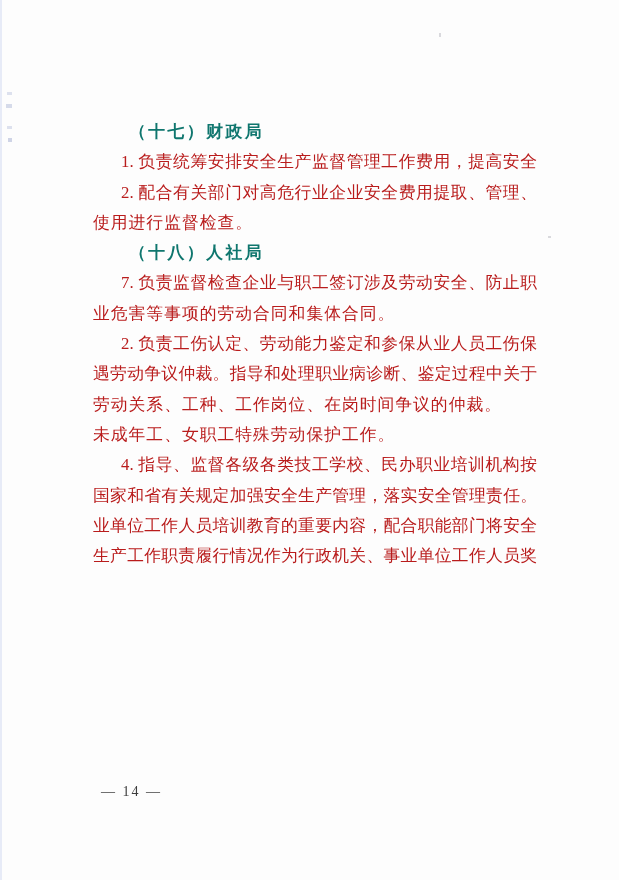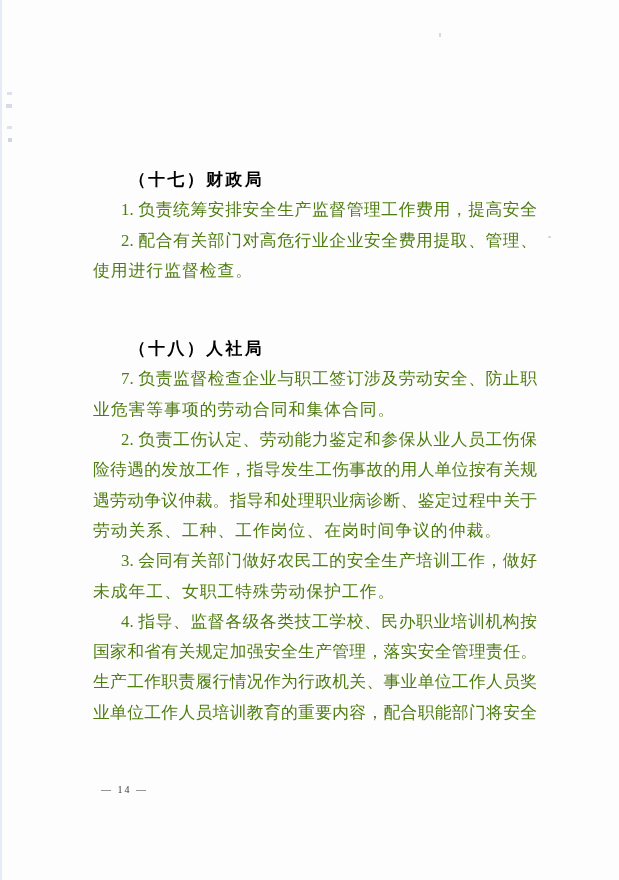--- a/index.html
+++ b/index.html
@@ -40,43 +40,42 @@
     left: 93px;
     top: 117px;
     width: 444px;
   }
   .line {
     height: 30.3px;
     line-height: 30.3px;
     font-size: 16.8px;
     letter-spacing: 1px;
     white-space: nowrap;
-    color: #4d7c0f;
+    color: #b91c1c;
   }
   .line.justify {
     white-space: normal;
     letter-spacing: 0;
     text-align: justify;
     text-align-last: justify;
   }
   .line.indent {
     padding-left: 28px;
   }
   .line.heading {
     padding-left: 36px;
     font-weight: bold;
     letter-spacing: 2.5px;
-    color: #000000;
-    margin-top: 48px;
+    color: #0f766e;
   }
   .page-number {
     position: absolute;
     left: 101px;
     top: 784px;
-    font-size: 10px;
+    font-size: 14px;
     letter-spacing: 2px;
     color: #3c3c3c;
     font-family: "Liberation Serif", "DejaVu Serif", serif;
   }
 </style>
 </head>
 <body>
 
 <div class="page" style="background: rgb(253, 253, 253);">
   <div class="scan-edge"></div>
@@ -89,25 +88,23 @@
 
   <main class="text-block" style="color: rgb(46, 46, 46);">
       <div class="line indent heading">（十七）财政局</div>
       <div class="line indent justify">1. 负责统筹安排安全生产监督管理工作费用，提高安全</div>
       <div class="line indent justify">2. 配合有关部门对高危行业企业安全费用提取、管理、</div>
       <div class="line">使用进行监督检查。</div>
       <div class="line indent heading">（十八）人社局</div>
       <div class="line indent justify">7. 负责监督检查企业与职工签订涉及劳动安全、防止职</div>
       <div class="line">业危害等事项的劳动合同和集体合同。</div>
       <div class="line indent justify">2. 负责工伤认定、劳动能力鉴定和参保从业人员工伤保</div>
-      <div class="line justify">险待遇的发放工作，指导发生工伤事故的用人单位按有关规</div>
       <div class="line justify">遇劳动争议仲裁。指导和处理职业病诊断、鉴定过程中关于</div>
       <div class="line">劳动关系、工种、工作岗位、在岗时间争议的仲裁。</div>
-      <div class="line indent justify">3. 会同有关部门做好农民工的安全生产培训工作，做好</div>
       <div class="line">未成年工、女职工特殊劳动保护工作。</div>
       <div class="line indent justify">4. 指导、监督各级各类技工学校、民办职业培训机构按</div>
       <div class="line justify">国家和省有关规定加强安全生产管理，落实安全管理责任。</div>
+      <div class="line justify">业单位工作人员培训教育的重要内容，配合职能部门将安全</div>
       <div class="line justify">生产工作职责履行情况作为行政机关、事业单位工作人员奖</div>
-      <div class="line justify">业单位工作人员培训教育的重要内容，配合职能部门将安全</div>
     </main>
 
   <div class="page-number">— 14 —</div>
 </div>
 
 </body></html>

